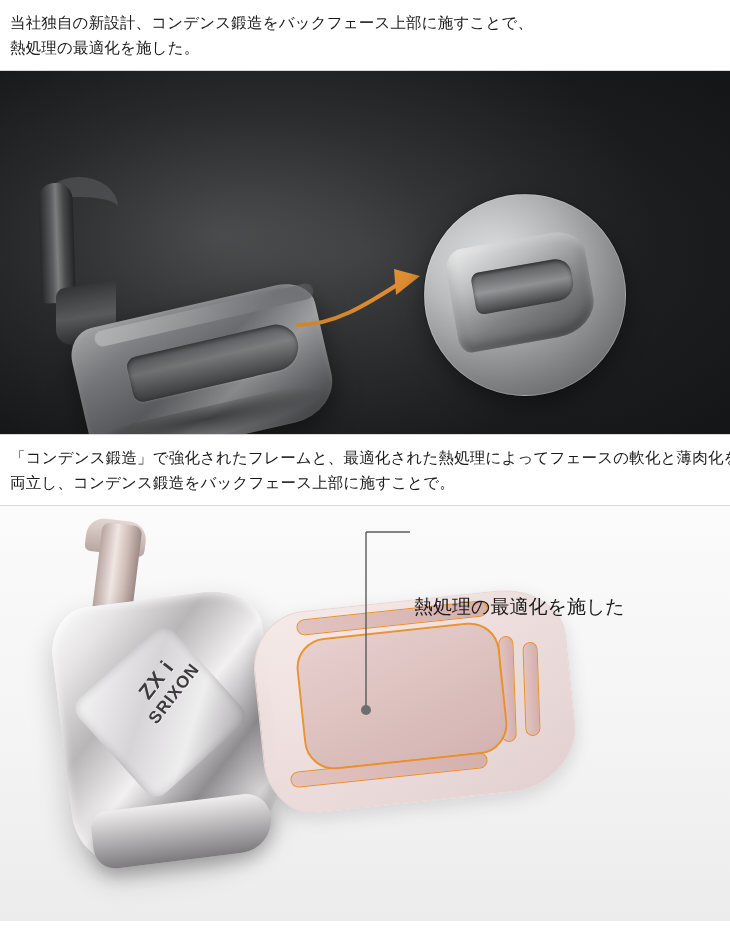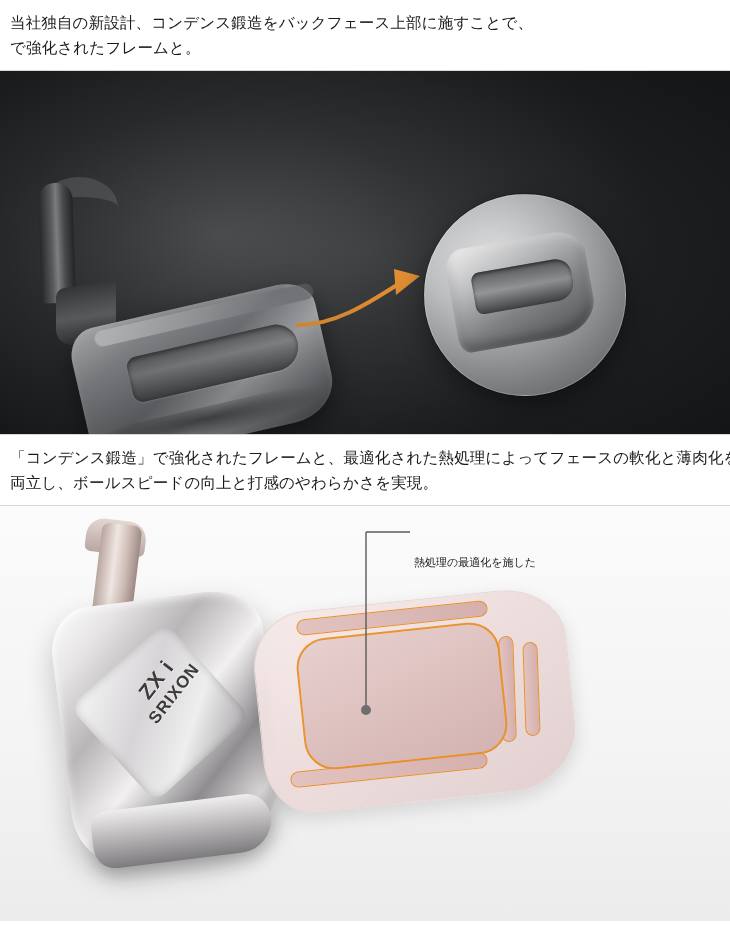--- a/index.html
+++ b/index.html
@@ -335,35 +335,35 @@
   .leader-svg {
     position: absolute;
     left: 330px;
     top: 18px;
     width: 120px;
     height: 210px;
   }
   .annotation {
     position: absolute;
     left: 414px;
-    top: 12px;
-    font-size: 11px;
+    top: 24px;
+    font-size: 19px;
     line-height: 1.62;
     color: #1a1a1a;
     white-space: pre;
   }
 </style>
 </head>
 <body>
 
 <div class="page">
 
   <div class="caption-block">
     <div class="caption-line">当社独自の新設計、コンデンス鍛造をバックフェース上部に施すことで、</div>
-    <div class="caption-line">で強化されたフレームと。</div>
+    <div class="caption-line">熱処理の最適化を施した。</div>
   </div>
 
   <div class="rule"></div>
 
   <div class="photo-1">
 
     <div class="club1-hosel-top"></div>
     <div class="club1-shaft"></div>
     <div class="club1-neck"></div>
     <div class="club1-head"></div>
@@ -379,21 +379,21 @@
     <div class="callout-circle">
       <div class="callout-piece"></div>
       <div class="callout-groove"></div>
     </div>
   </div>
 
   <div class="rule"></div>
 
   <div class="caption-block">
     <div class="caption-line">「コンデンス鍛造」で強化されたフレームと、最適化された熱処理によってフェースの軟化と薄肉化を</div>
-    <div class="caption-line">両立し、ボールスピードの向上と打感のやわらかさを実現。</div>
+    <div class="caption-line">両立し、コンデンス鍛造をバックフェース上部に施すことで。</div>
   </div>
 
   <div class="rule"></div>
 
   <div class="photo-2">
 
     <div class="club2-hosel"></div>
     <div class="club2-shaft"></div>
     <div class="club2-neck"></div>
     <div class="club2-head"></div>

